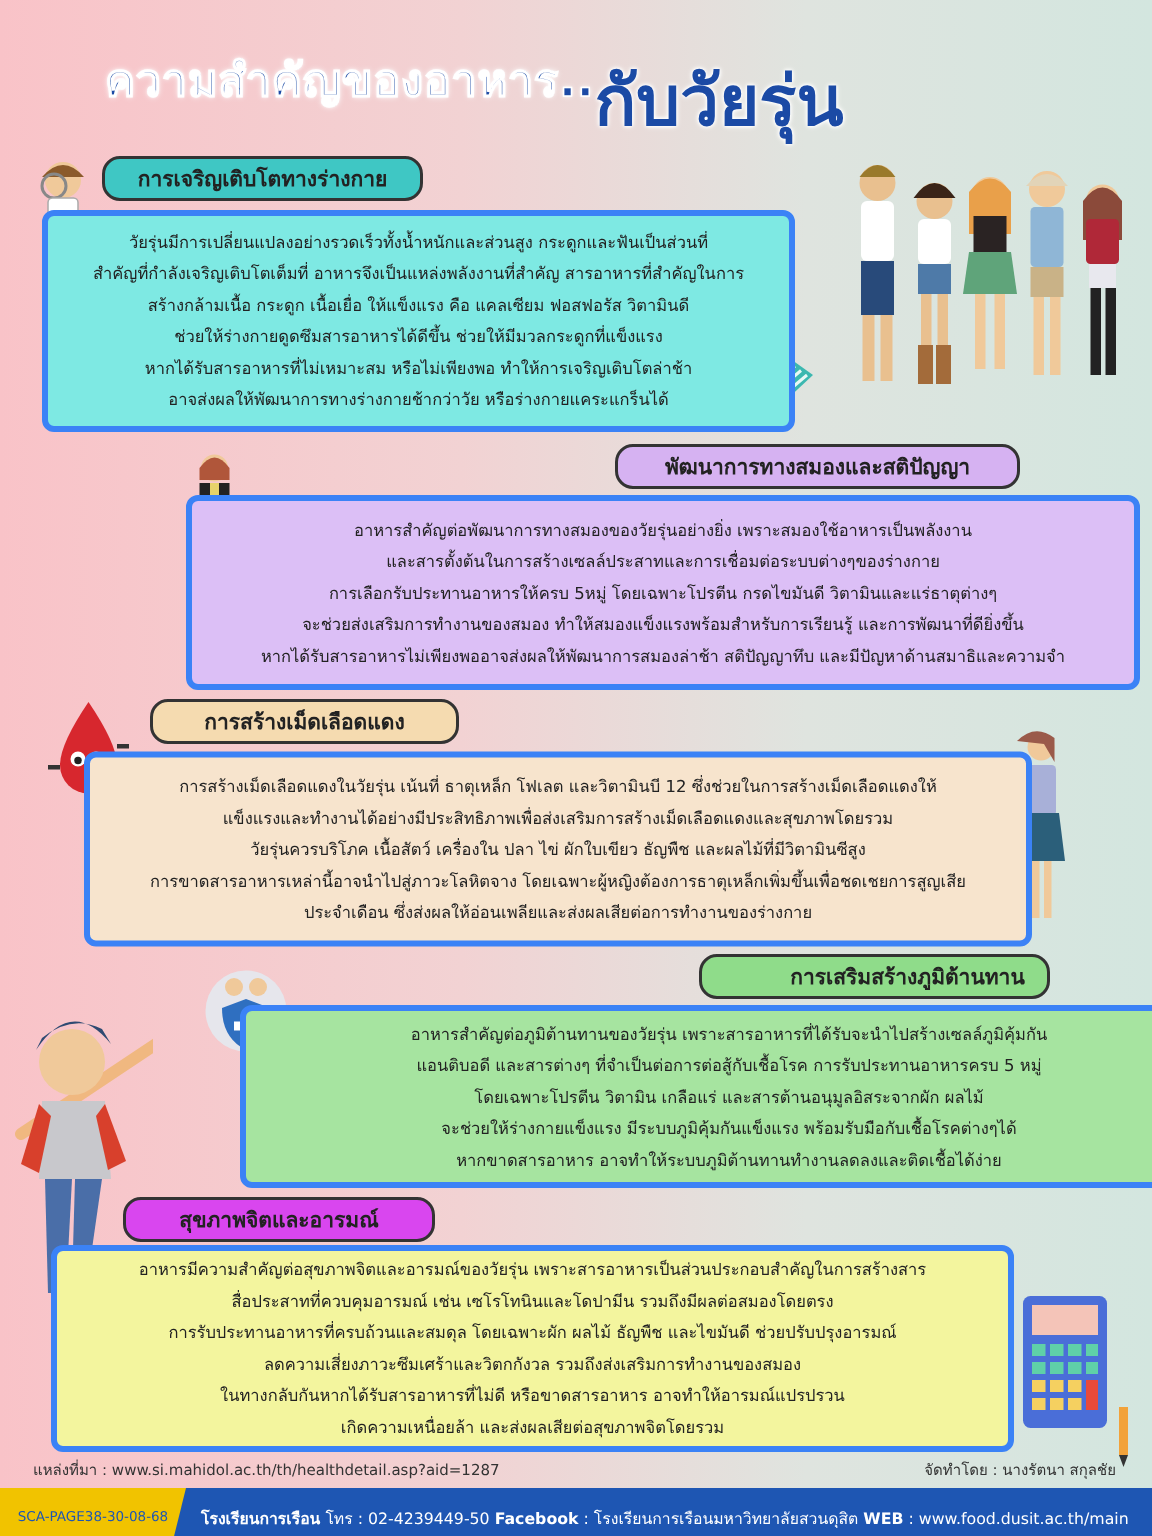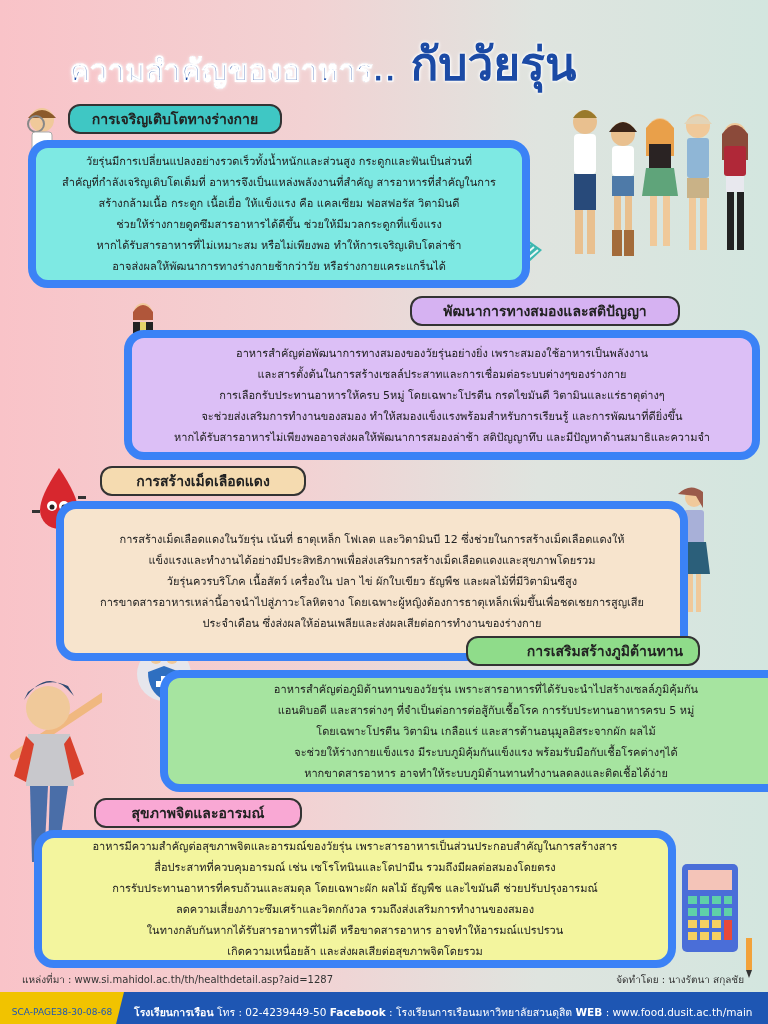--- a/index.html
+++ b/index.html
@@ -4,56 +4,56 @@
 <style>
   * { box-sizing: border-box; margin: 0; padding: 0; }
   html, body { width: 768px; height: 1024px; overflow: hidden; }
   body {
     position: relative;
     font-family: "DejaVu Sans", sans-serif;
     background: linear-gradient(90deg, #f9c3c8 0%, #f2d2d3 40%, #dfe4df 70%, #d3e6df 100%);
   }
   .title {
     position: absolute; top: 30px; left: 70px; width: 680px; height: 70px;
-    display: flex; align-items: flex-end; gap: 14px;
+    display: flex; align-items: flex-start; 
   }
   .title-main {
     font-size: 30px; font-weight: bold; color: #1b4aa5;
     -webkit-text-stroke: 1px #fff; text-shadow: 0 0 4px #fff, 0 0 2px #fff;
     padding-bottom: 6px; letter-spacing: 0.5px;
   }
   .title-accent {
     font-size: 46px; font-weight: bold; color: #1b4aa5;
     text-shadow: 0 0 4px #fff, 0 0 3px #fff, 0 0 2px #fff;
   }
   .sec-head {
     position: absolute; height: 30px; border: 2px solid #333; border-radius: 12px;
     display: flex; align-items: center; justify-content: center;
     font-size: 14px; font-weight: bold; color: #222;
   }
   .sec-box {
-    position: absolute; border: 8px solid #3b82f6; border-radius: 20px;
+    position: absolute; border: 4px solid #3b82f6; border-radius: 8px;
     display: flex; flex-direction: column; align-items: center; justify-content: center;
     font-size: 11px; line-height: 21px; color: #222; text-align: center;
   }
   .sec-box p { white-space: nowrap; }
   
   #h1 { left: 68px; top: 104px; width: 214px; background: #3fc7c4; }
   #b1 { left: 28px; top: 140px; width: 502px; height: 148px; background: #7ee9e3; }
   
   #h2 { left: 410px; top: 296px; width: 270px; background: #d6b2f2; }
   #b2 { left: 124px; top: 330px; width: 636px; height: 130px; background: #dcbff6; }
   
   #h3 { left: 100px; top: 466px; width: 206px; background: #f5dbb0; }
-  #b3 { left: 56px; top: 501px; width: 632px; height: 160px; background: #f7e4cd; }
+  #b3 { left: 56px; top: 501px; width: 632px; height: 130px; background: #f7e4cd; }
   
   #h4 { left: 466px; top: 636px; width: 234px; background: #8fdc8a; padding-left: 44px; }
   #b4 { left: 160px; top: 670px; width: 652px; height: 122px; background: #a6e4a0; }
   
-  #h5 { left: 94px; top: 798px; width: 208px; background: #f9a8d4; text-align: center; }
+  #h5 { left: 82px; top: 798px; width: 208px; background: #d946ef; text-align: center; }
   #b5 { left: 34px; top: 830px; width: 642px; height: 138px; background: #f3f59e; }
 
   .footer-src {
     position: absolute; left: 22px; top: 972px; font-size: 10px; color: #333;
   }
   .footer-by {
     position: absolute; right: 24px; top: 972px; font-size: 10px; color: #333;
   }
   .bottom-bar {
     position: absolute; left: 0; top: 992px; width: 768px; height: 40px;

